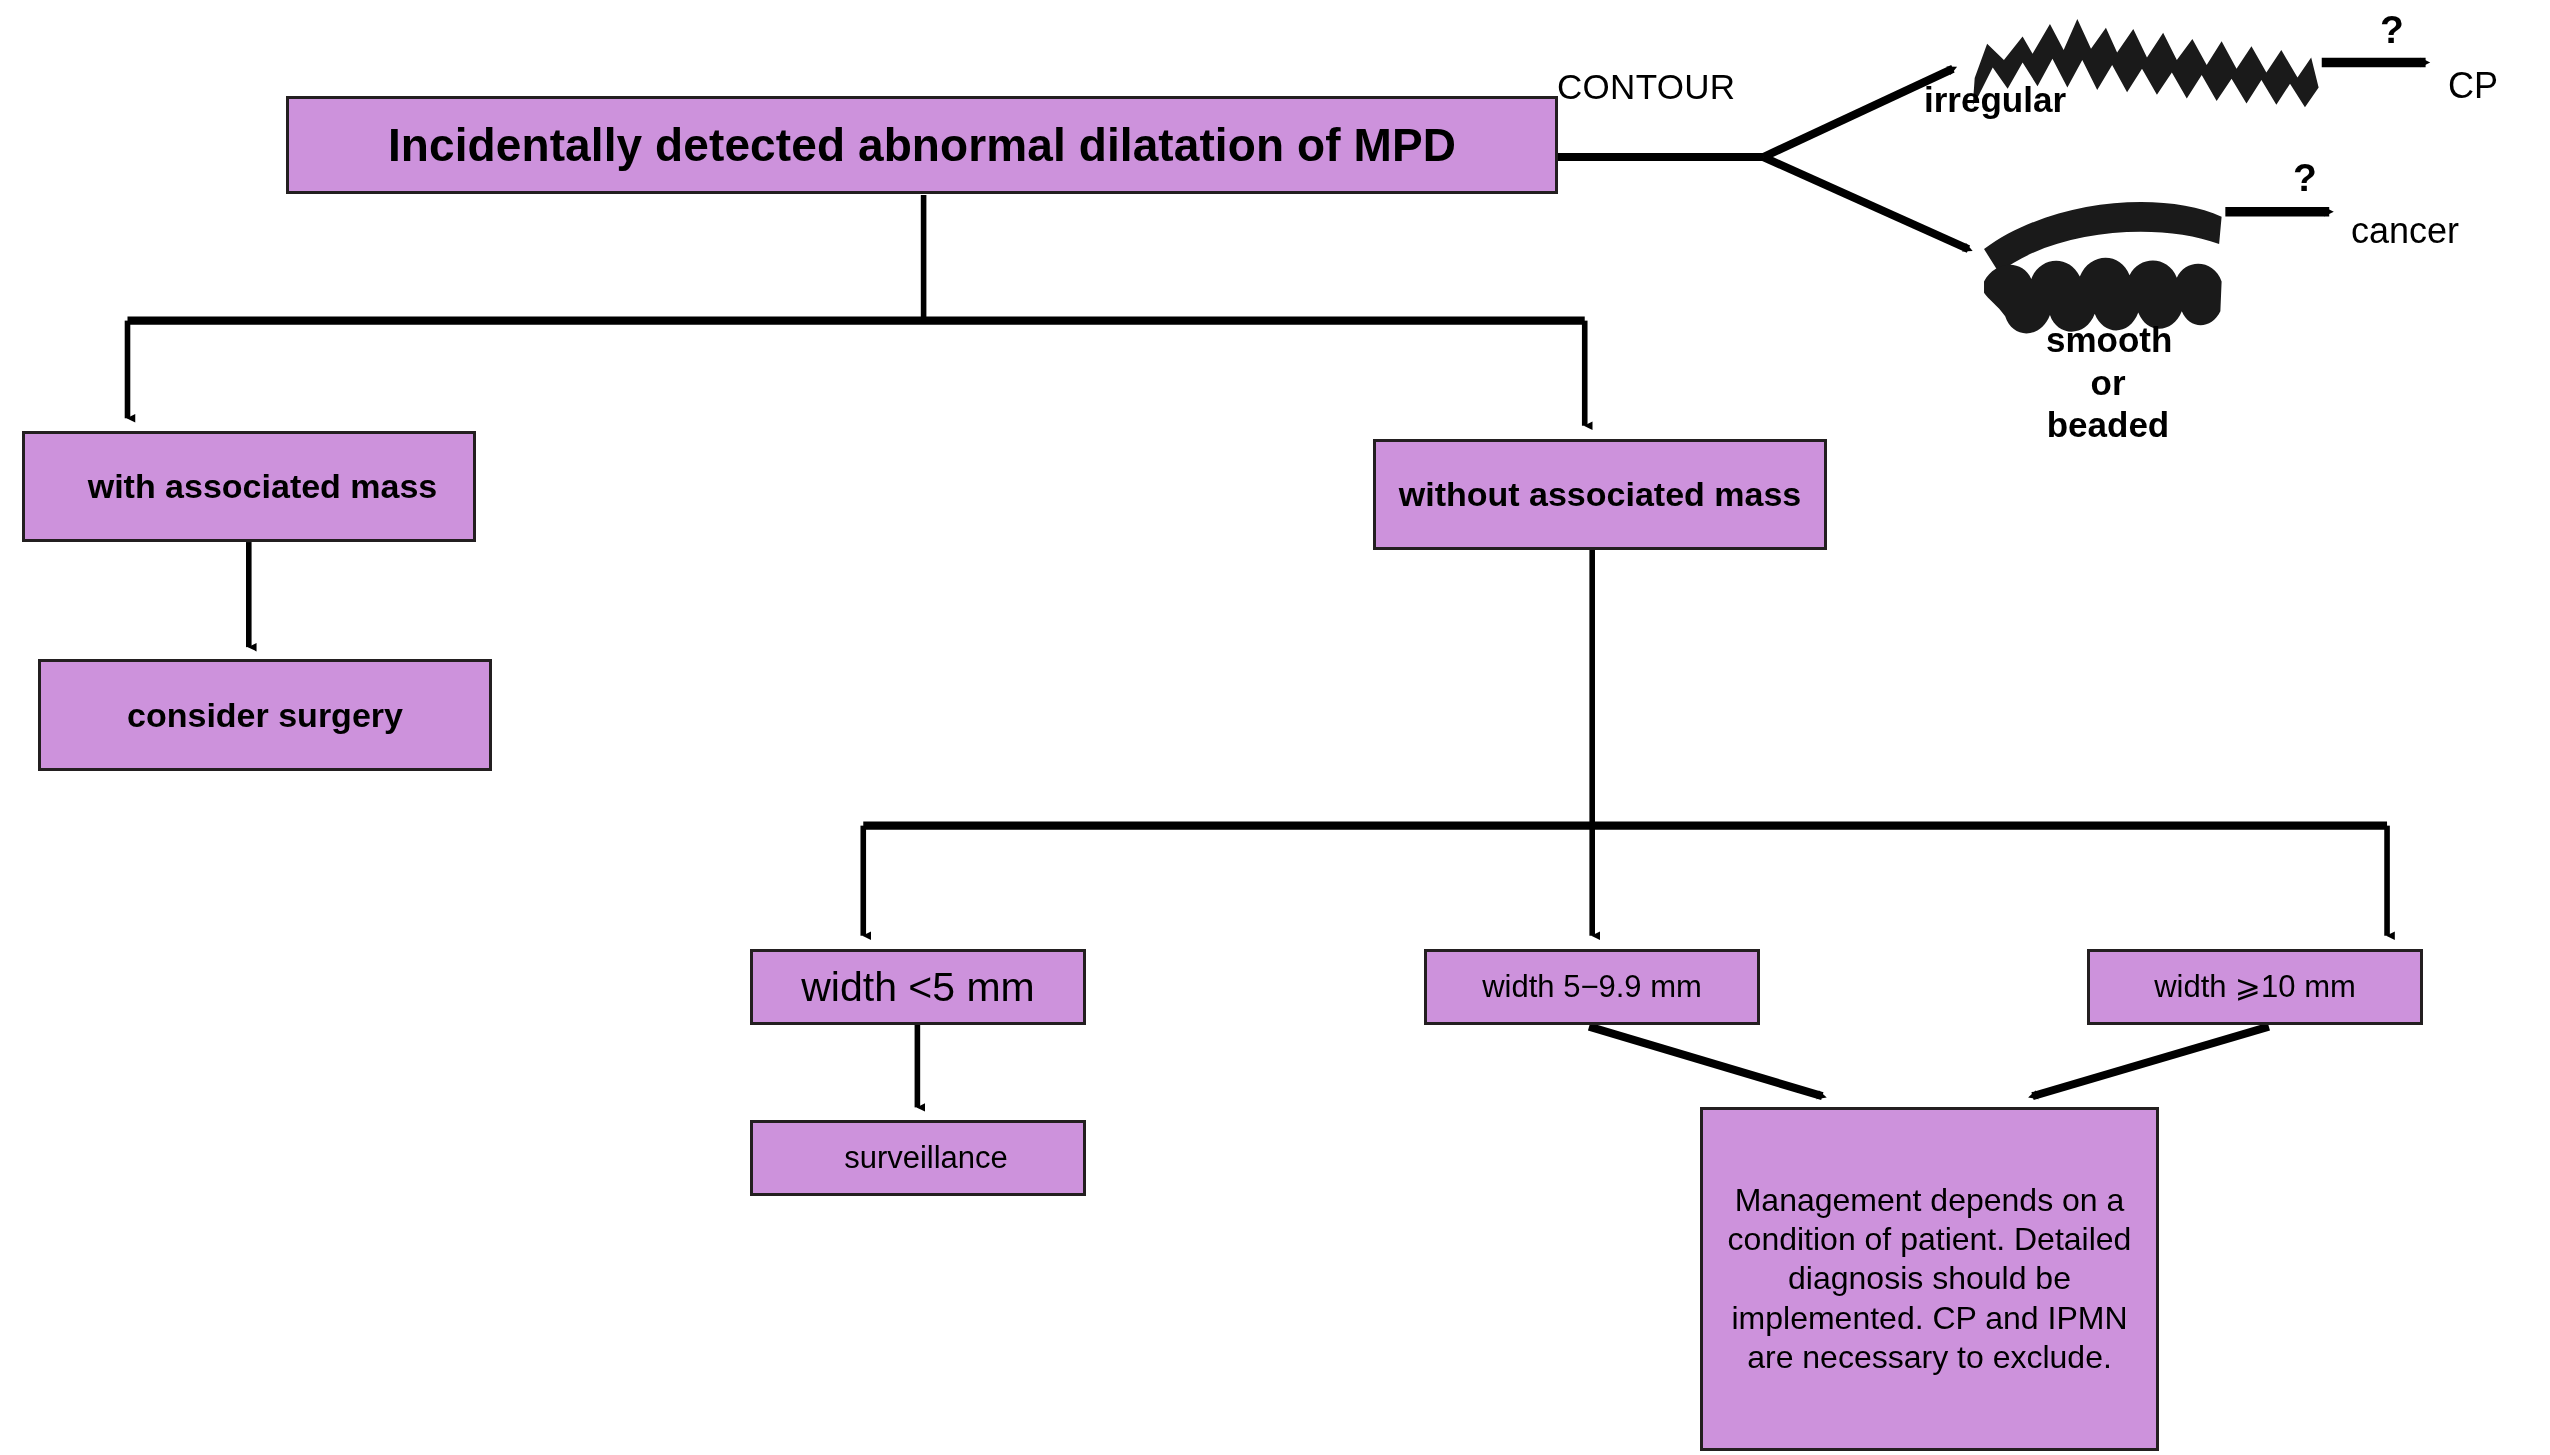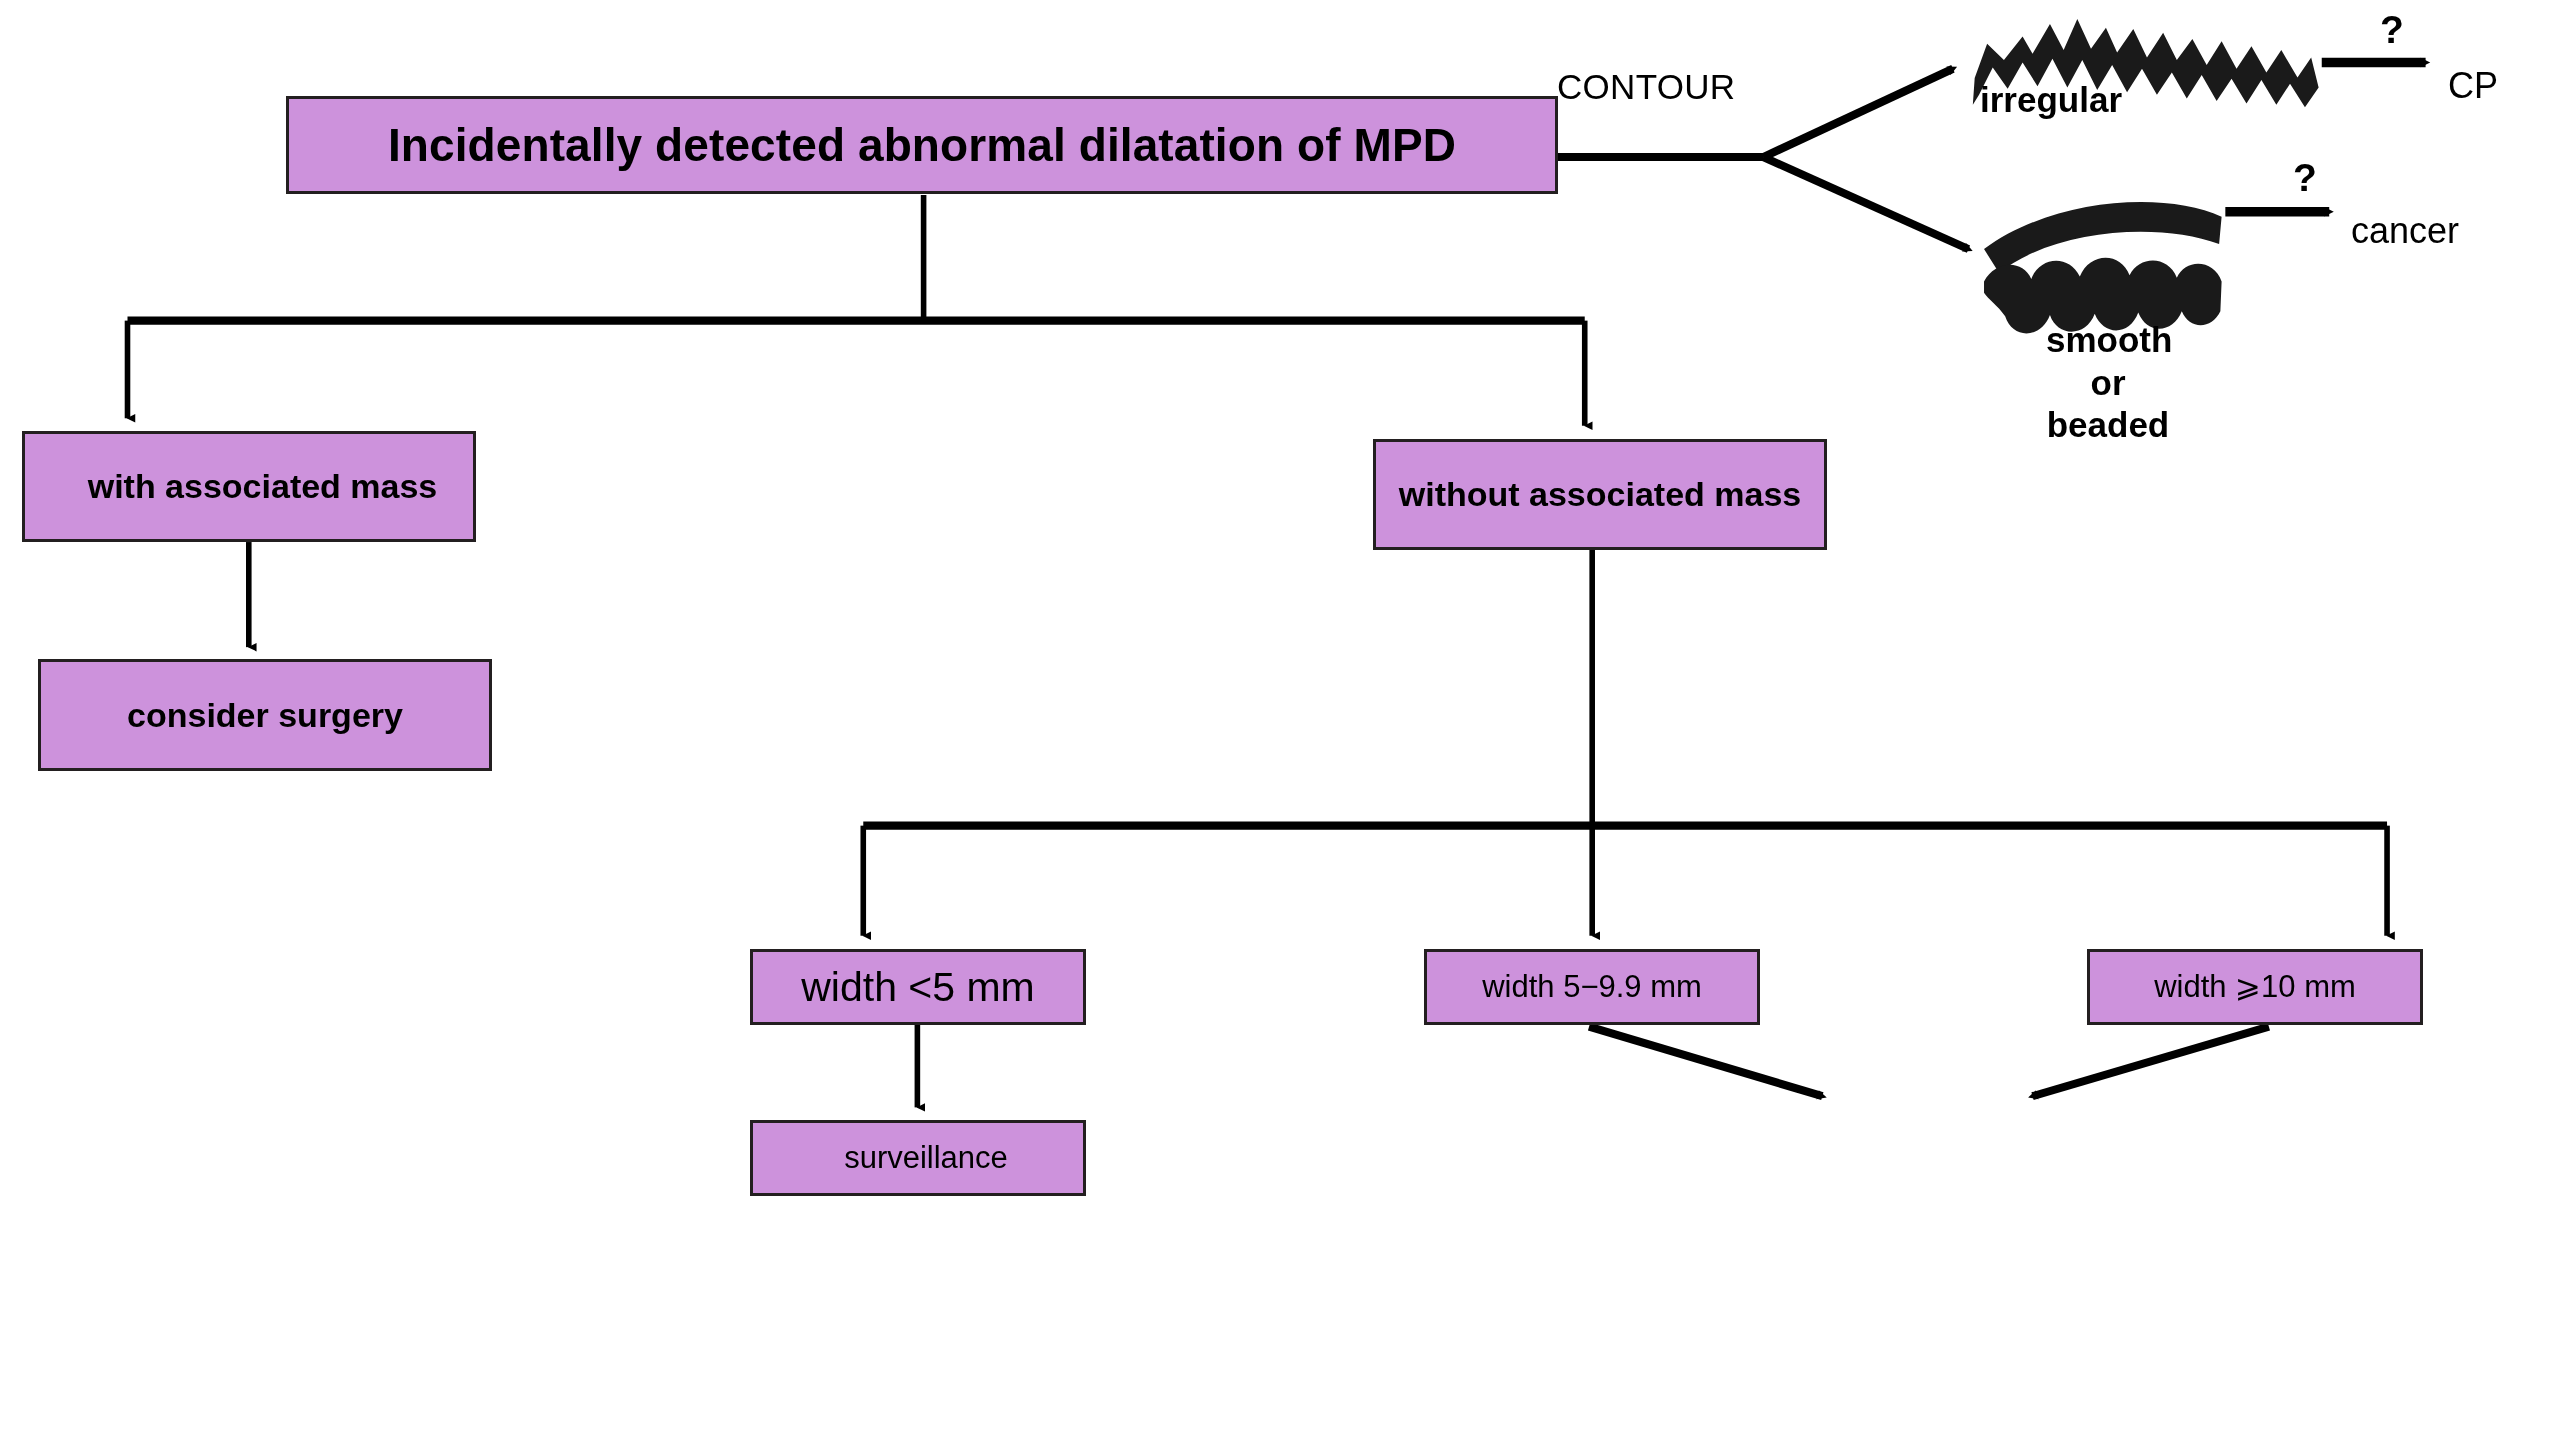--- a/index.html
+++ b/index.html
@@ -66,21 +66,21 @@
   #node-management .txt{ font-size:32px; line-height:1.22; padding:0 8.7px; }
 
   
   .label{
     position:absolute;
     z-index:4;
     white-space:pre;
     color:#000;
   }
   #label-contour{ left:1557px; top:67px; font-size:35px; letter-spacing:0.3px; }
-  #label-irregular{ left:1980px; top:80px; font-size:35px; font-weight:bold; }
+  #label-irregular{ left:1924px; top:80px; font-size:35px; font-weight:bold; }
   #label-cp{ left:2448px; top:65px; font-size:36px; }
   #label-q-top{ left:2380px; top:7.5px; font-size:39px; font-weight:bold; }
   #label-cancer{ left:2351px; top:210px; font-size:36px; }
   #label-q-bottom{ left:2293px; top:156px; font-size:39px; font-weight:bold; }
   #label-smooth{ left:2046px; top:320px; font-size:35px; font-weight:bold; text-align:center; width:124px;}
   #label-or{ left:2046px; top:363px; font-size:35px; font-weight:bold; text-align:center; width:124px;}
   #label-beaded{ left:2046px; top:405px; font-size:35px; font-weight:bold; text-align:center; width:124px;}
 </style>
 </head>
 <body>
@@ -194,20 +194,23 @@
   </div>
 
   <div class="node" id="node-w-ge10">
     <span class="txt">width ⩾10 mm</span>
   </div>
 
   <div class="node" id="node-surveillance">
     <span class="txt">surveillance</span>
   </div>
 
+  <div class="node" id="node-management">
+    <span class="txt">Management depends on a condition of patient. Detailed diagnosis should be implemented. CP and IPMN are necessary to exclude.</span>
+  </div>
 
   <div class="label" id="label-contour">CONTOUR</div>
   <div class="label" id="label-irregular">irregular</div>
   <div class="label" id="label-q-top">?</div>
   <div class="label" id="label-cp">CP</div>
   <div class="label" id="label-q-bottom">?</div>
   <div class="label" id="label-cancer">cancer</div>
   <div class="label" id="label-smooth">smooth</div>
   <div class="label" id="label-or">or</div>
   <div class="label" id="label-beaded">beaded</div>

